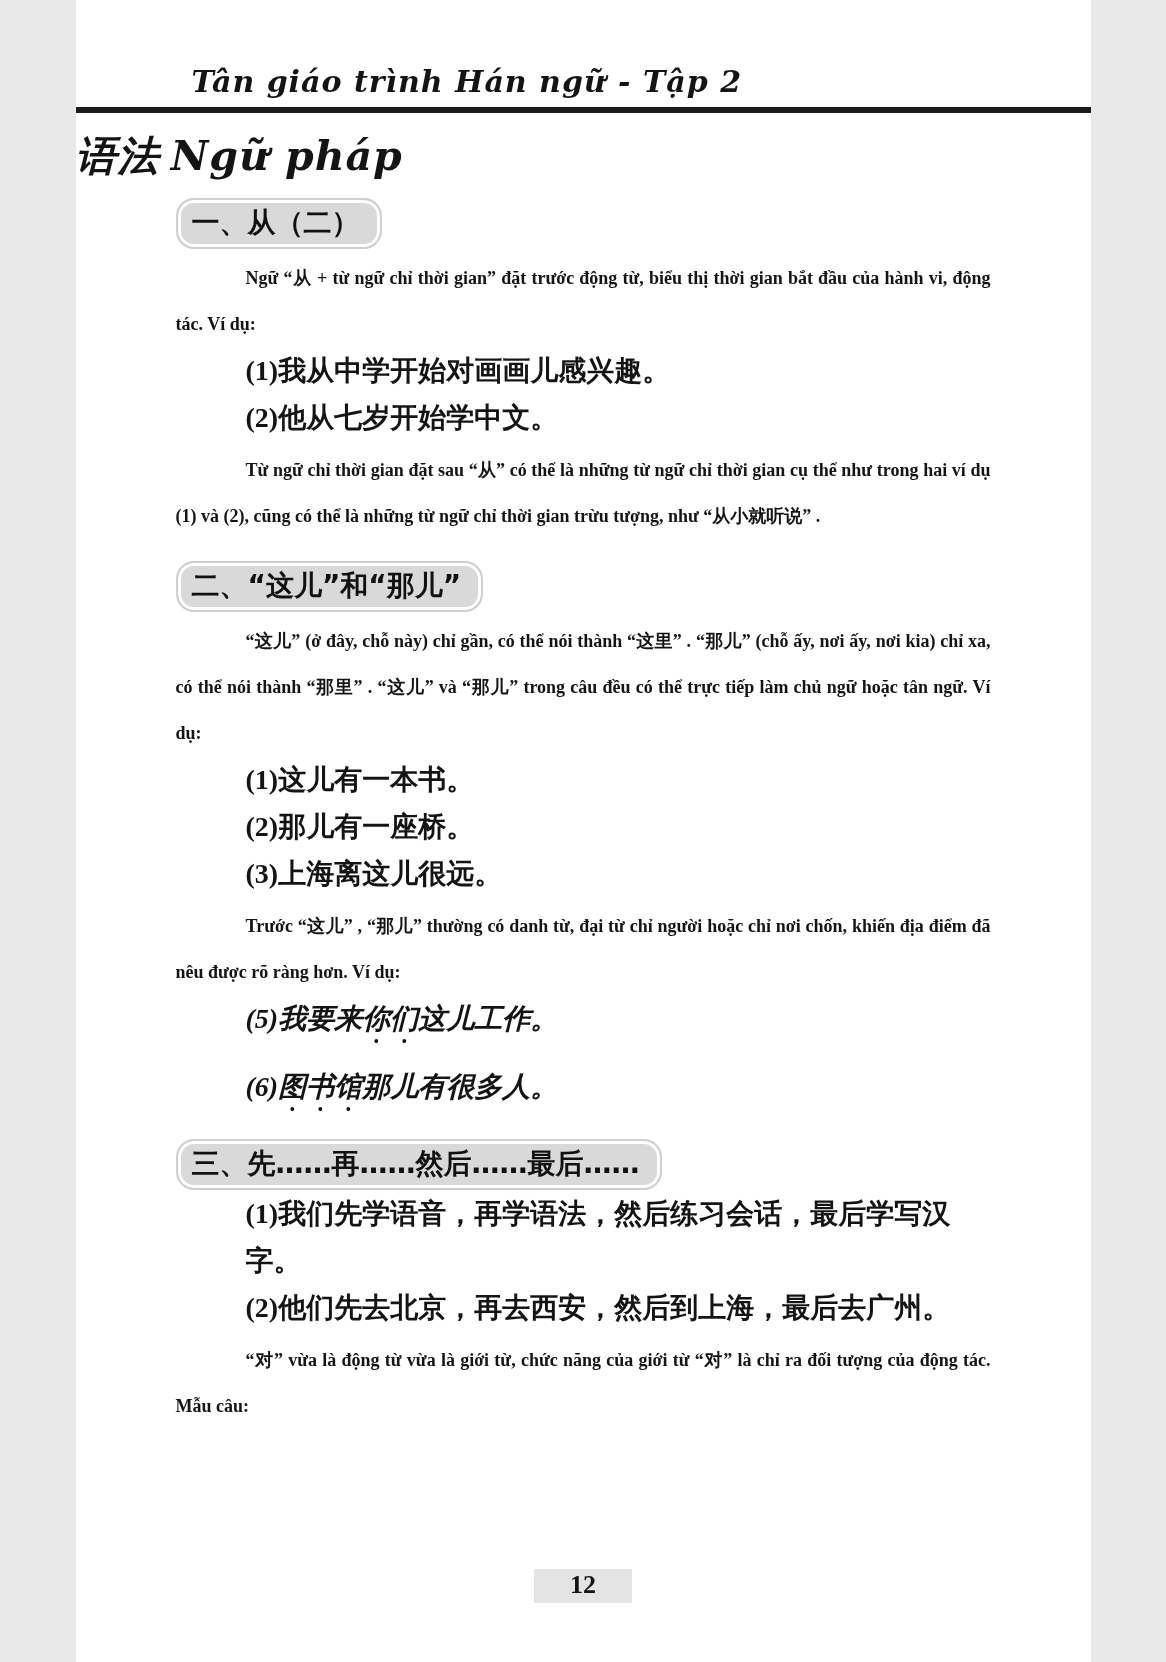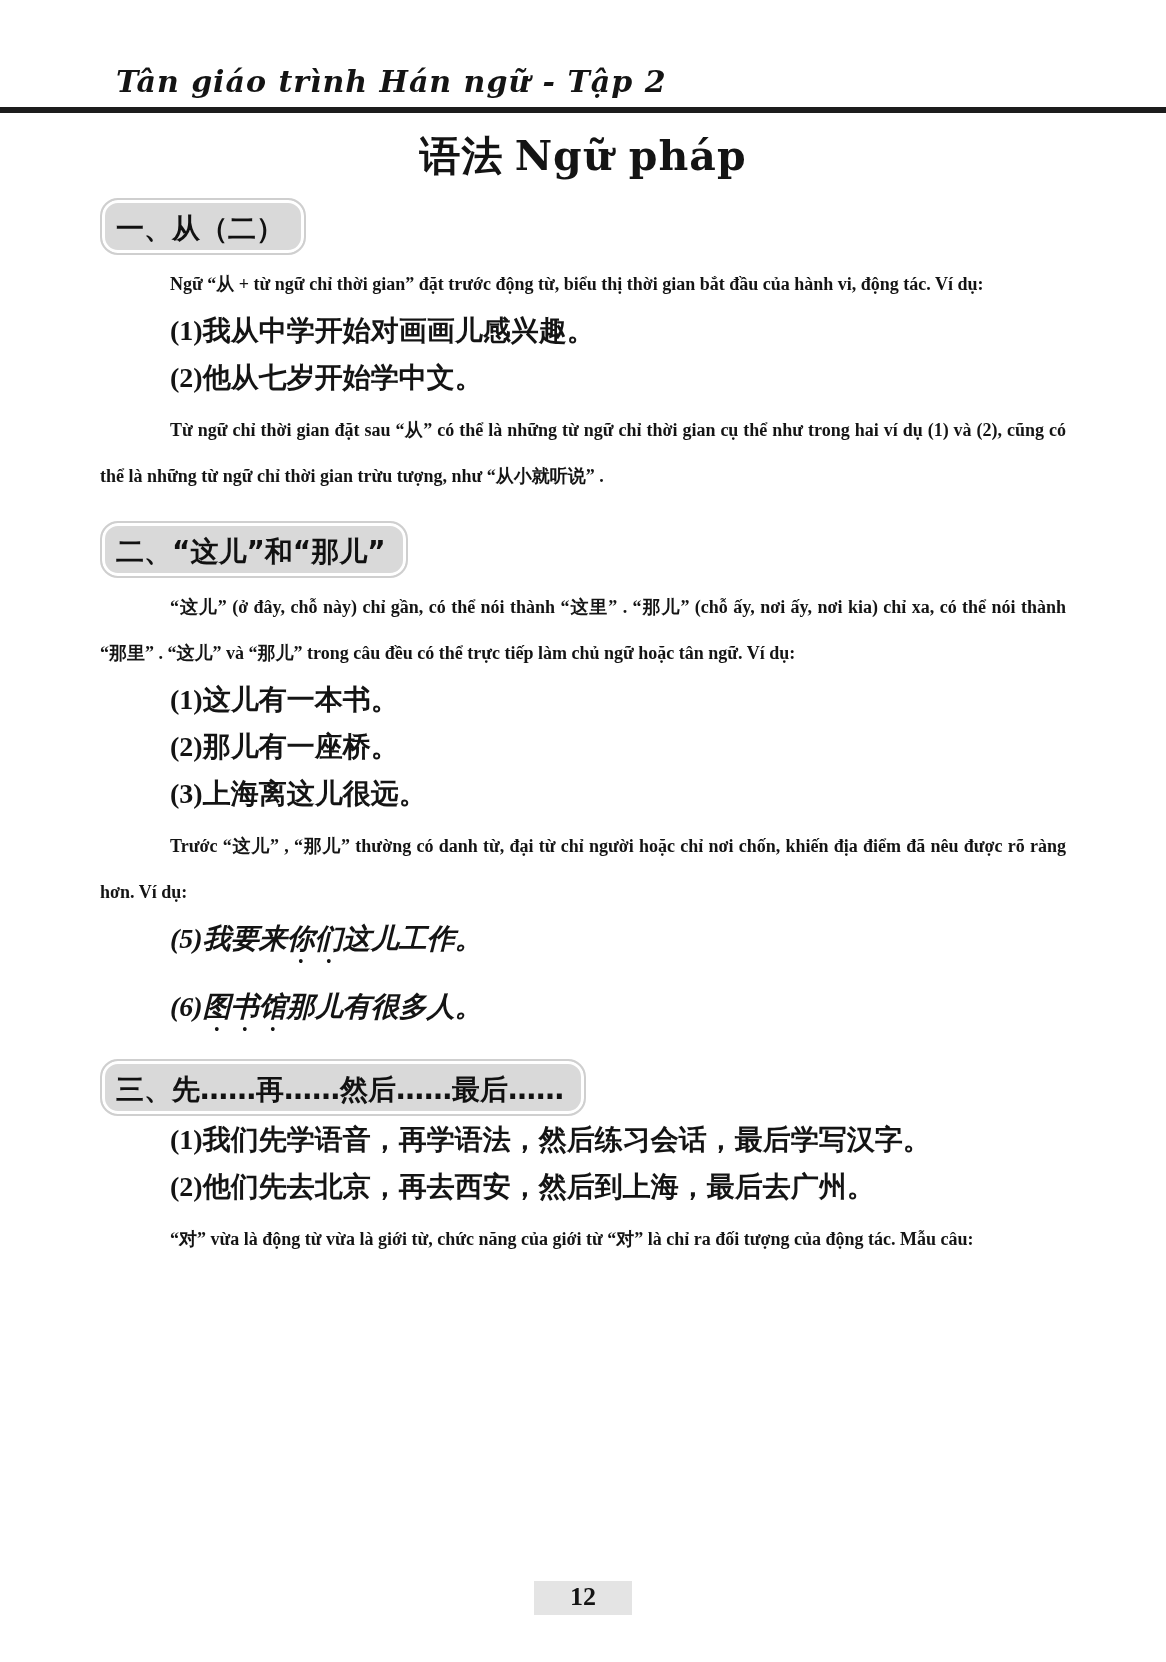--- a/index.html
+++ b/index.html
@@ -1,56 +1,57 @@
 <!DOCTYPE html>
 <html><head>
 <meta charset="utf-8">
 <style>
   html,body{margin:0;padding:0;background:#e9e9e9;}
   .page{
-    width:1166px;height:1662px;margin:0 auto;background:#ffffff;
+    width:1015px;height:1662px;margin:0 auto;background:#ffffff;
     font-family:"Liberation Serif","DejaVu Serif",serif;color:#141414;
     position:relative;box-sizing:border-box;overflow:hidden;
   }
   .running-head{
     padding-top:64px;margin-left:116px;
     font-family:"DejaVu Serif","Liberation Serif",serif;
     font-style:italic;font-weight:bold;font-size:30px;letter-spacing:1px;
   }
   .head-rule{height:6px;background:#1c1c1c;margin-top:8px;width:100%;}
   .page-title{
-    text-align:center;margin-top:16px;font-weight:900;font-size:41px;
+    text-align:left;margin-top:16px;font-weight:900;font-size:41px;
     letter-spacing:1px;
+    font-style:italic;
   }
   .page-title .cn{font-family:"DejaVu Sans","Liberation Sans",sans-serif;font-weight:900;}
   .page-title .vi{font-family:"DejaVu Serif","Liberation Serif",serif;font-weight:900;}
   .content{padding:0 100px;}
   .pill{
     display:inline-block;background:#d9d9d9;border:2px solid #cfcfcf;
     box-shadow:inset 0 0 0 3px #ffffff;border-radius:18px;
-    padding:10px 20px 5px 14px;font-weight:bold;font-size:28px;
+    padding:4px 20px 5px 14px;font-weight:bold;font-size:28px;
     font-family:"DejaVu Sans","Liberation Sans",sans-serif;color:#111;
   }
   .pill-row{margin-top:22px;}
   p.body{
     text-align:justify;font-size:18px;line-height:46px;margin:6px 0 0 0;
     text-indent:70px;font-weight:bold;
   }
   .ex{
     margin:0 0 0 70px;font-size:28px;line-height:47px;font-weight:bold;
     font-family:"Liberation Serif","DejaVu Serif",serif;
   }
   .ital{}
   .emph{
     -webkit-text-emphasis:filled dot;-webkit-text-emphasis-position:under left;
     text-emphasis:filled dot;text-emphasis-position:under left;
   }
   .ex.spaced{margin-bottom:14px;font-style:italic;}
   .page-number{
-    position:absolute;bottom:47px;left:50%;transform:translateX(-50%);
+    position:absolute;bottom:59px;left:50%;transform:translateX(-50%);
     background:#e4e4e4;padding:1px 36px 3px 36px;font-size:26px;font-weight:bold;
   }
 </style>
 </head>
 <body>
 
 <div class="page">
 
   <div class="running-head">Tân giáo trình Hán ngữ - Tập 2</div>
   <div class="head-rule"></div>

